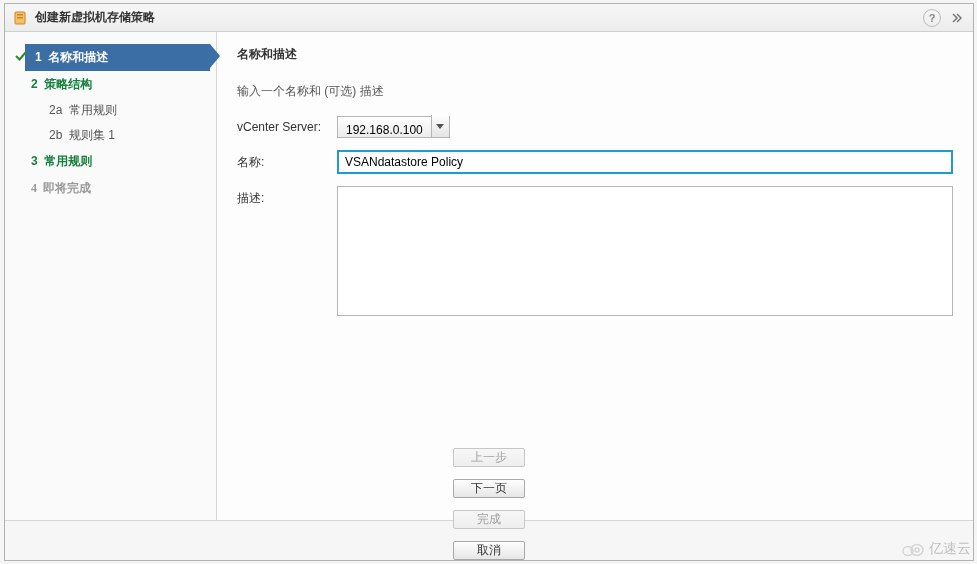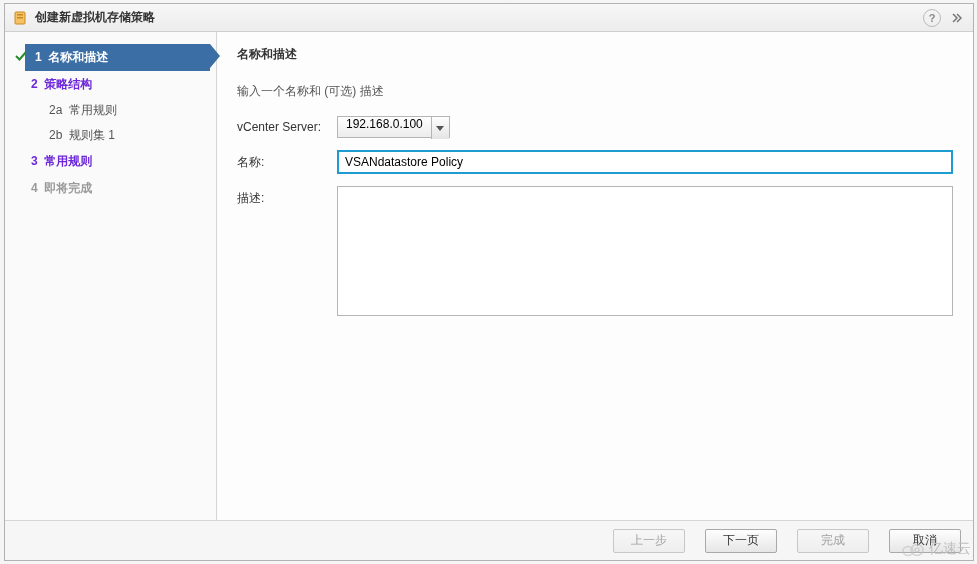--- a/index.html
+++ b/index.html
@@ -28,70 +28,70 @@
       width: 18px; height:18px; margin-left:6px;
       display:flex; align-items:center; justify-content:center;
       color:#888; cursor:pointer; border-radius:9px;
     }
     .titlebar .help { border:1px solid #bbb; font-size:11px;}
     .body { flex:1; display:flex; overflow:hidden;}
     .sidebar {
       width: 212px; border-right:1px solid #d6d6d6; background:#fafafa;
       padding-top:12px;
     }
-    .step { padding: 5px 10px 5px 26px; color:#6d28d9; position:relative; cursor:pointer;}
+    .step { padding: 5px 10px 5px 26px; color:#15803d; position:relative; cursor:pointer;}
     .step.bold { font-weight:bold; }
     .step.active {
       background:#3b6ea5; color:#fff; margin:0 6px 0 20px;
       padding-left:10px;
     }
     .step.active::after{
       content:""; position:absolute; right:-10px; top:0;
       border-left:10px solid #3b6ea5;
       border-top:12px solid transparent;
       border-bottom:12px solid transparent;
       height:0;
     }
     .check {
       position:absolute; left:6px; top:5px; width:12px; height:12px;
       color:#2a8a2a;
     }
     .substep { padding: 4px 10px 4px 44px; color:#555; cursor:pointer;}
-    .step.disabled, .substep.disabled { color:#9a9a9a; }
+    .step.disabled, .substep.disabled { color:#9a9a9a;font-family:Liberation Serif, serif; }
     .main {
       flex:1; padding: 14px 20px 10px 20px; display:flex; flex-direction:column;
       background:#fdfdfd;
     }
     .main-title { font-weight:bold; color:#333; }
     .main-sub { color:#555; margin:20px 0 16px 0; }
     .form-row { display:flex; align-items:flex-start; margin-bottom:12px;}
     .form-label { width:100px; color:#333; padding-top:4px;}
     .dropdown {
-      display:flex; align-items:flex-start; border:1px solid #b5b5b5;
+      display:flex; align-items:flex-end; border:1px solid #b5b5b5;
       background:linear-gradient(#fefefe,#ececec); height:22px;
     }
     .dropdown .dval { padding:0 8px; min-width:90px; }
     .dropdown .dbtn {
       width:18px; height:22px; border-left:1px solid #b5b5b5;
       display:flex; align-items:center; justify-content:center;
       background:linear-gradient(#fefefe,#e4e4e4);
     }
     .tri-down { width:0; height:0; border-left:4px solid transparent; border-right:4px solid transparent; border-top:5px solid #555;}
     .text-input {
       flex:1; height:24px; border:2px solid #1e9bcf; padding:2px 6px;
       font-family:inherit; font-size:12px; outline:none; background:#fff;
     }
     .textarea {
       flex:1; height:130px; border:1px solid #b5b5b5; padding:4px 6px;
       font-family:inherit; font-size:12px; outline:none; resize:none; background:#fff;
     }
     .footer {
       height:40px; border-top:1px solid #d6d6d6;
       display:flex; align-items:center; justify-content:flex-end;
-      padding:0 12px; gap:20px; background:#f6f6f6;
+      padding:0 12px; gap:12px; background:#f6f6f6;flex-direction:column;
     }
     .btn {
       min-width:72px; height:24px; border:1px solid #a9a9a9;
       background:linear-gradient(#fefefe,#e6e6e6);
       color:#333; font-size:12px; cursor:pointer;
       display:flex; align-items:center; justify-content:center;
       border-radius:2px;
     }
     .btn.disabled { color:#a0a0a0; background:linear-gradient(#f7f7f7,#eeeeee); border-color:#c7c7c7; cursor:default;}
     .watermark {

